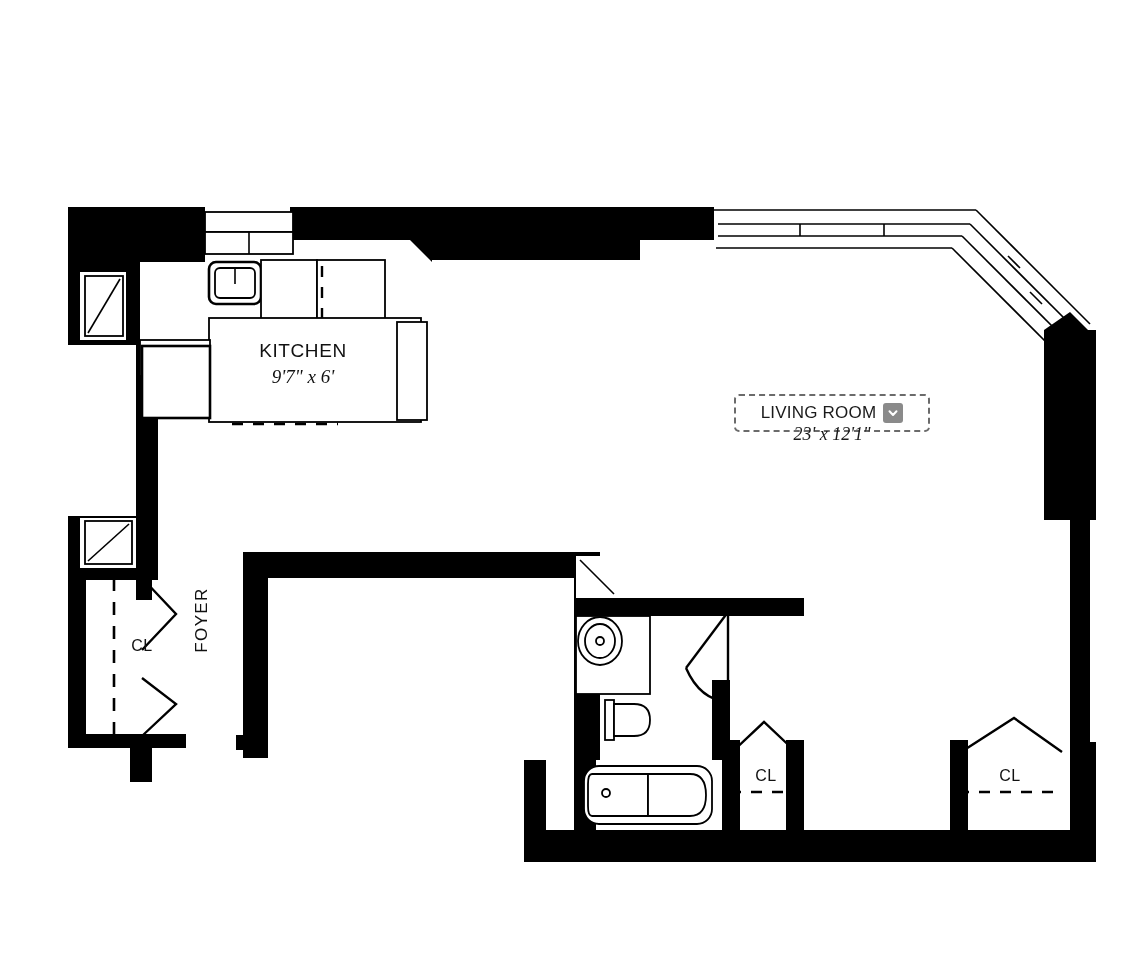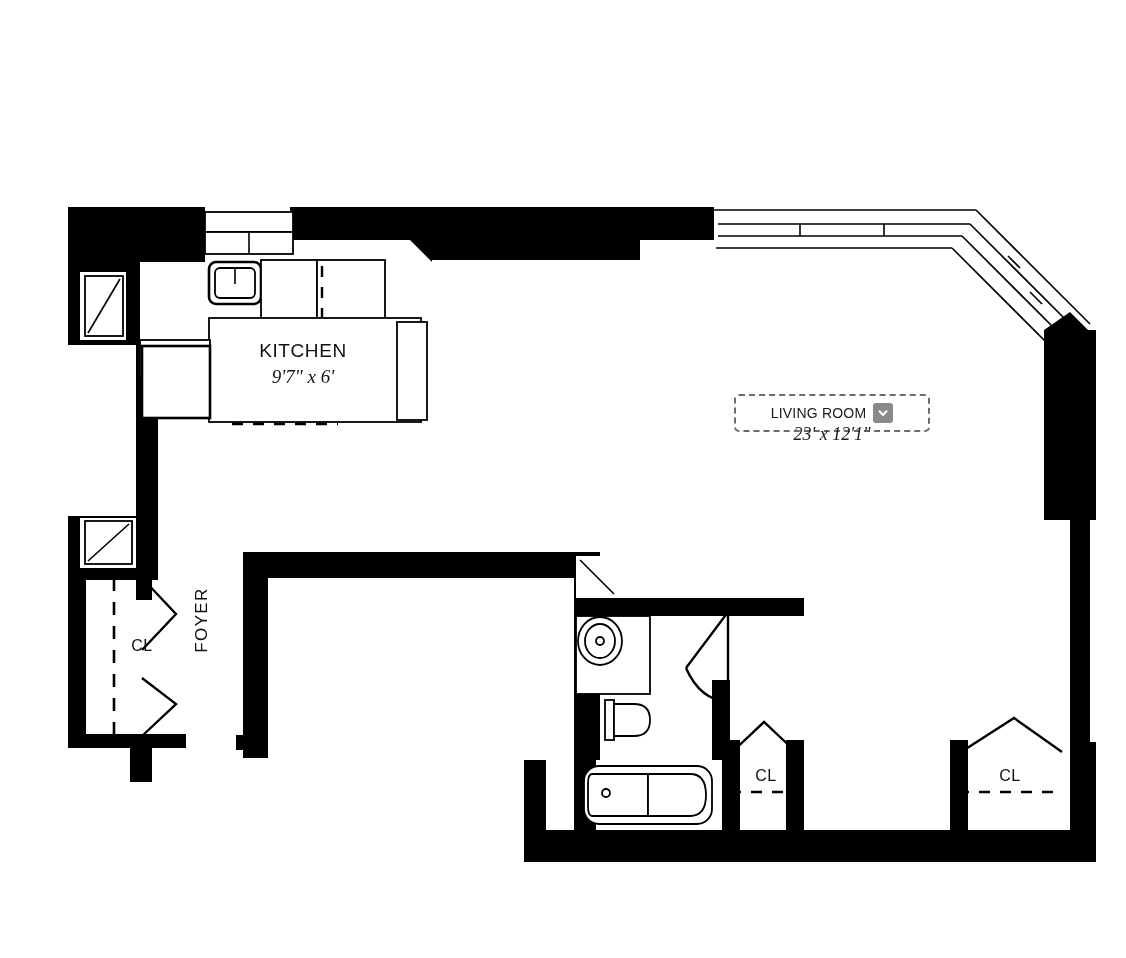--- a/index.html
+++ b/index.html
@@ -72,21 +72,21 @@
     border-radius: 5px;
     background: rgba(255,255,255,0.86);
     display: flex;
     align-items: center;
     justify-content: center;
     gap: 7px;
     padding: 0 7px;
   }
   #living-room-label .lr-name {
     font-family: "Liberation Sans", sans-serif;
-    font-size: 14px;
+    font-size: 17px;
     color: #1a1a1a;
     letter-spacing: 0.2px;
     white-space: nowrap;
   }
   #living-room-label .lr-caret {
     width: 20px;
     height: 20px;
     border-radius: 3px;
     background: #8a8a8a;
     display: inline-flex;

